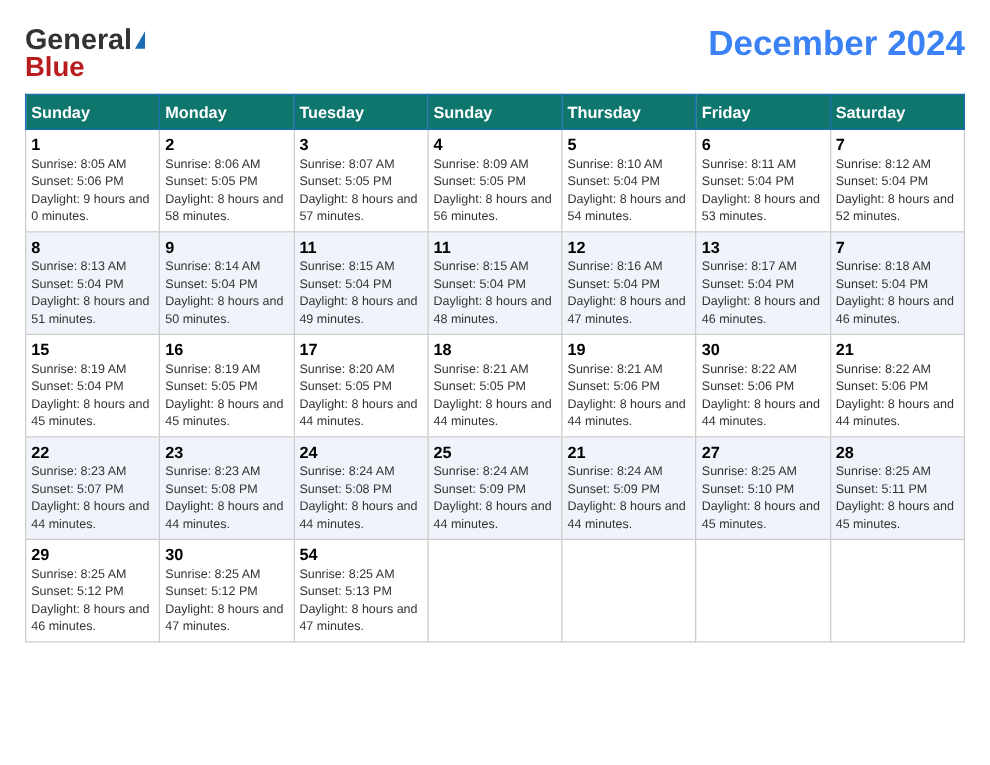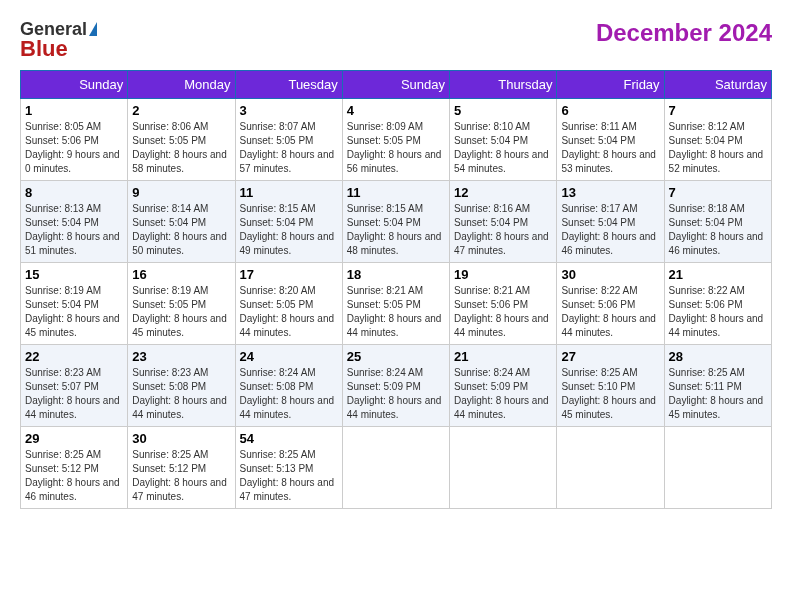--- a/index.html
+++ b/index.html
@@ -15,21 +15,21 @@
       justify-content: space-between;
       align-items: flex-start;
       margin-bottom: 10px;
     }
     .logo {
       display: flex;
       flex-direction: column;
       align-items: flex-start;
     }
     .logo-text-general {
-      font-size: 18px;
+      font-size: 23px;
       font-weight: bold;
       color: #333;
       line-height: 1;
     }
     .logo-text-blue {
       font-size: 22px;
       font-weight: bold;
       color: #b91c1c;
       line-height: 1;
     }
@@ -43,42 +43,42 @@
       vertical-align: middle;
     }
     .logo-row {
       display: flex;
       align-items: center;
     }
     .title-area {
       text-align: right;
     }
     .calendar-title {
-      font-size: 24px;
-      font-weight: bold;
-      color: #a21caf;
+      font-size: 28px;
+      font-weight: bold;
+      color: #3b82f6;
       line-height: 1.1;
       margin-left: 12px;
     }
     .calendar-subtitle {
       font-size: 18px;
       color: #333;
     }
     table {
       width: 100%;
       border-collapse: collapse;
       font-size: 11px;
     }
     thead tr th {
-      background: #6d28d9;
+      background: #0f766e;
       color: #fff;
       padding: 6px 4px;
-      text-align: right;
+      text-align: left;
       font-size: 13px;
-      font-weight: normal;
+      font-weight: bold;
       border: 1px solid #1a6db5;
     }
     tbody tr td {
       border: 1px solid #ccc;
       vertical-align: top;
       padding: 4px;
       width: 108px;
       min-height: 70px;
     }
     tbody tr:nth-child(odd) td {

